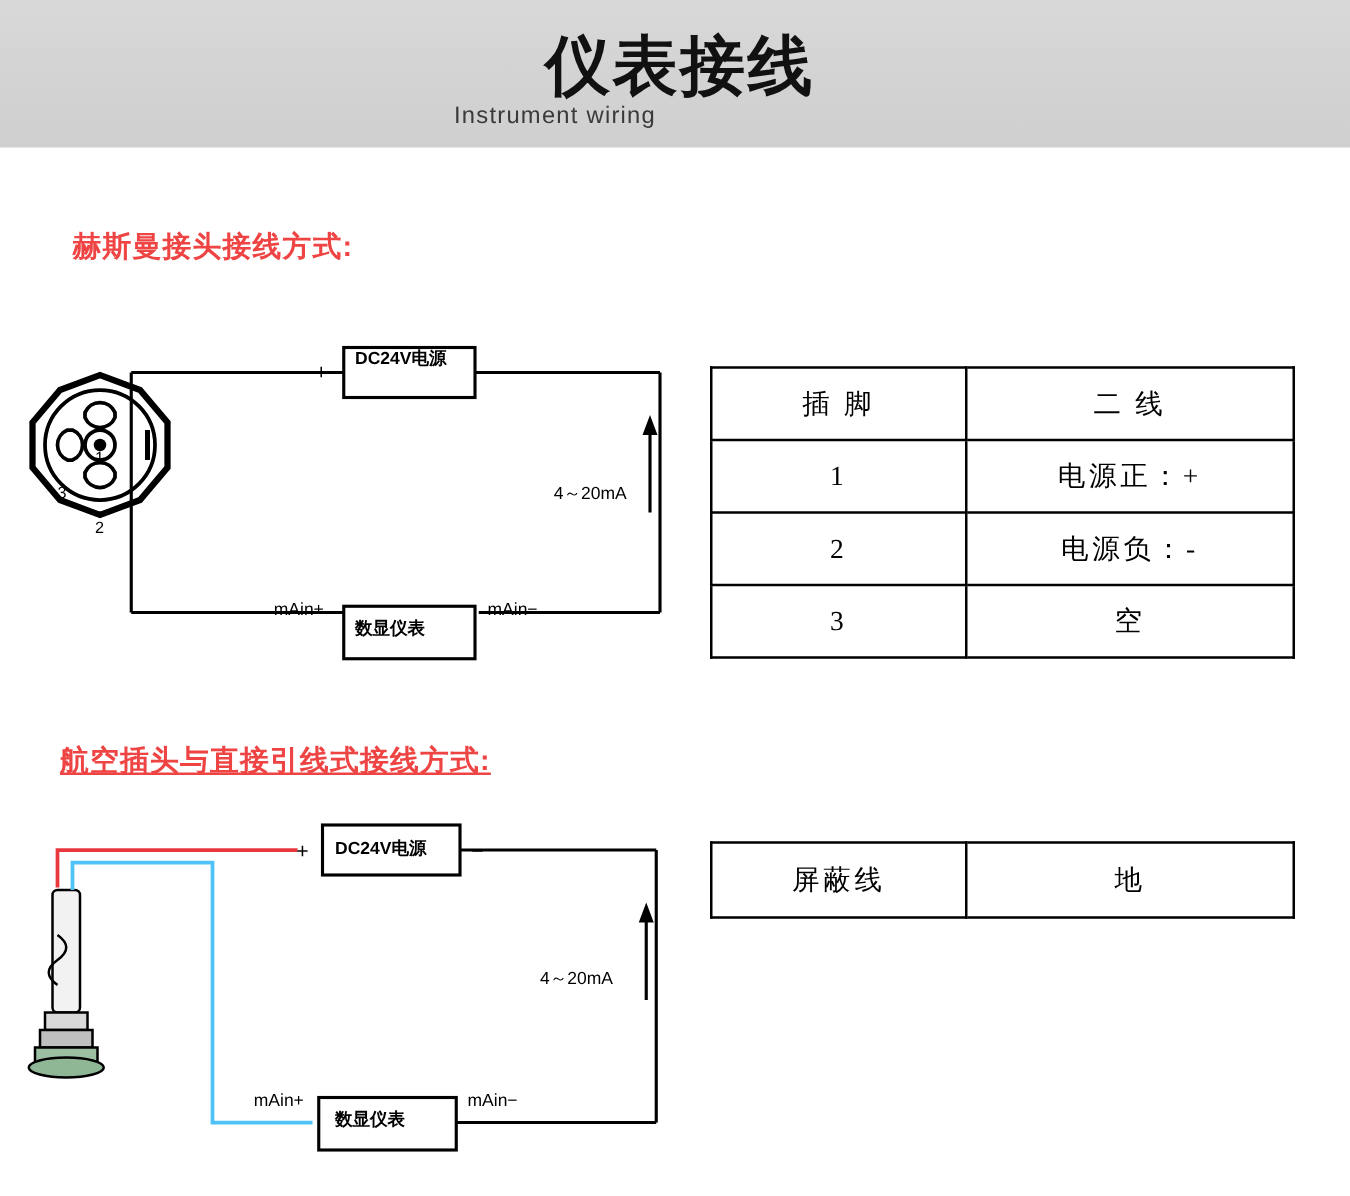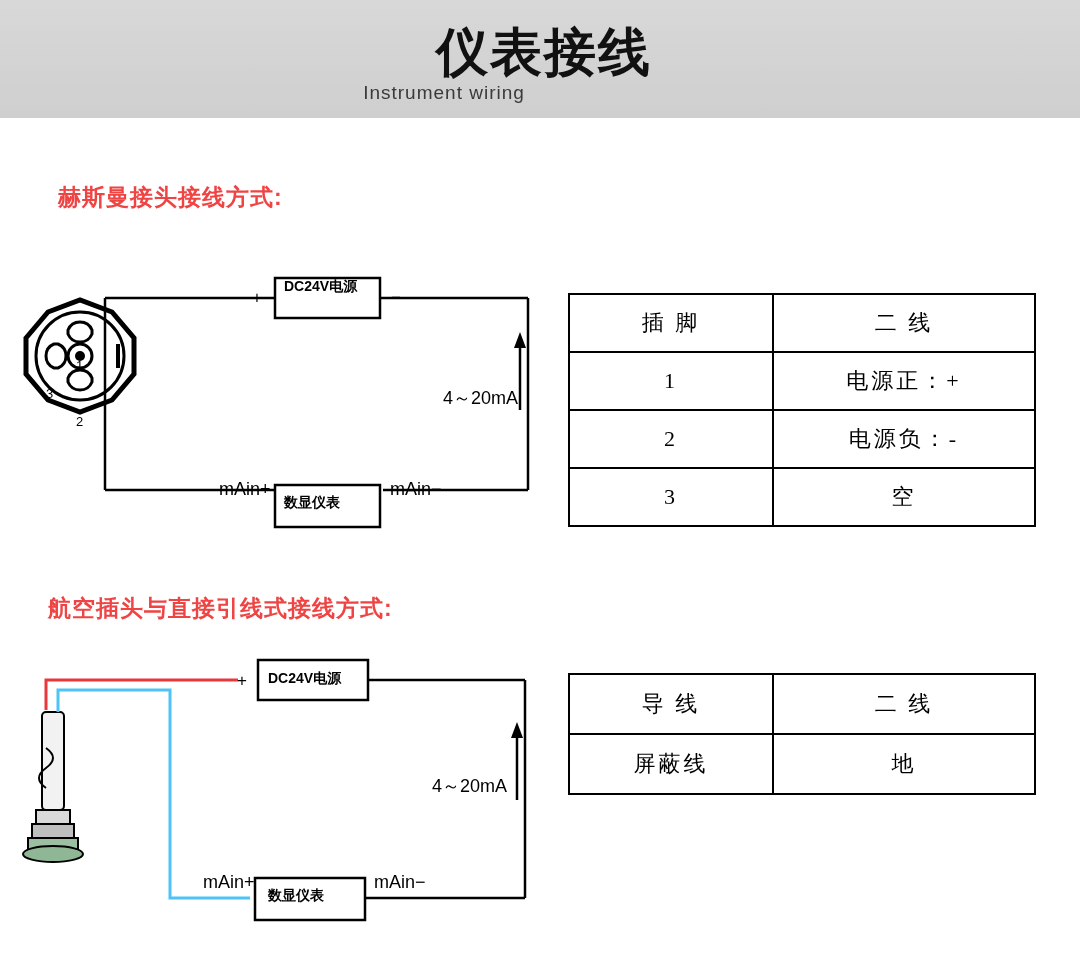--- a/index.html
+++ b/index.html
@@ -50,41 +50,41 @@
   
   .section-heading {
     position: absolute;
     font-size: 23px;
     font-weight: bold;
     color: #ef4444;
     letter-spacing: 1px;
     white-space: nowrap;
   }
   #heading-1 { left: 58px; top: 182px; }
-  #heading-2 { left: 48px; top: 593px; }
+  #heading-2 { left: 48px; top: 593px; text-decoration: underline; }
 
   
   .diagram {
     position: absolute;
   }
   #diagram-1 { left: 0px; top: 250px; width: 560px; height: 300px; }
   #diagram-2 { left: 0px; top: 640px; width: 560px; height: 300px; }
 
   
   .boxlabel {
     position: absolute;
     font-size: 14px;
     font-weight: bold;
     white-space: nowrap;
     color: #000;
     text-align: center;
   }
   .smalllabel {
     position: absolute;
-    font-size: 18px;
+    font-size: 14px;
     white-space: nowrap;
     color: #000;
     font-family: "Liberation Sans", sans-serif;
   }
   .signlabel {
     position: absolute;
     font-size: 17px;
     white-space: nowrap;
     color: #000;
   }
@@ -217,22 +217,18 @@
 <div class="boxlabel" style="left:268px; top:670px;">DC24V电源</div>
 <div class="boxlabel" style="left:268px; top:887px;">数显仪表</div>
 <div class="signlabel" style="left:237px; top:671px;">+</div>
 <div class="signlabel" style="left:377px; top:671px;">−</div>
 <div class="smalllabel" style="left:432px; top:774px;">4～20mA</div>
 <div class="smalllabel" style="left:203px; top:872px;">mAin+</div>
 <div class="smalllabel" style="left:374px; top:872px;">mAin−</div>
 
 <table class="wtable" id="table-2">
   <tbody>
-      <tr>
-    <td class="c1">导  线</td>
-    <td class="c2">二  线</td>
-  </tr>
   <tr>
     <td class="c1">屏蔽线</td>
     <td class="c2">地</td>
   </tr>
 </tbody>
   </table>
 
 </body></html>

